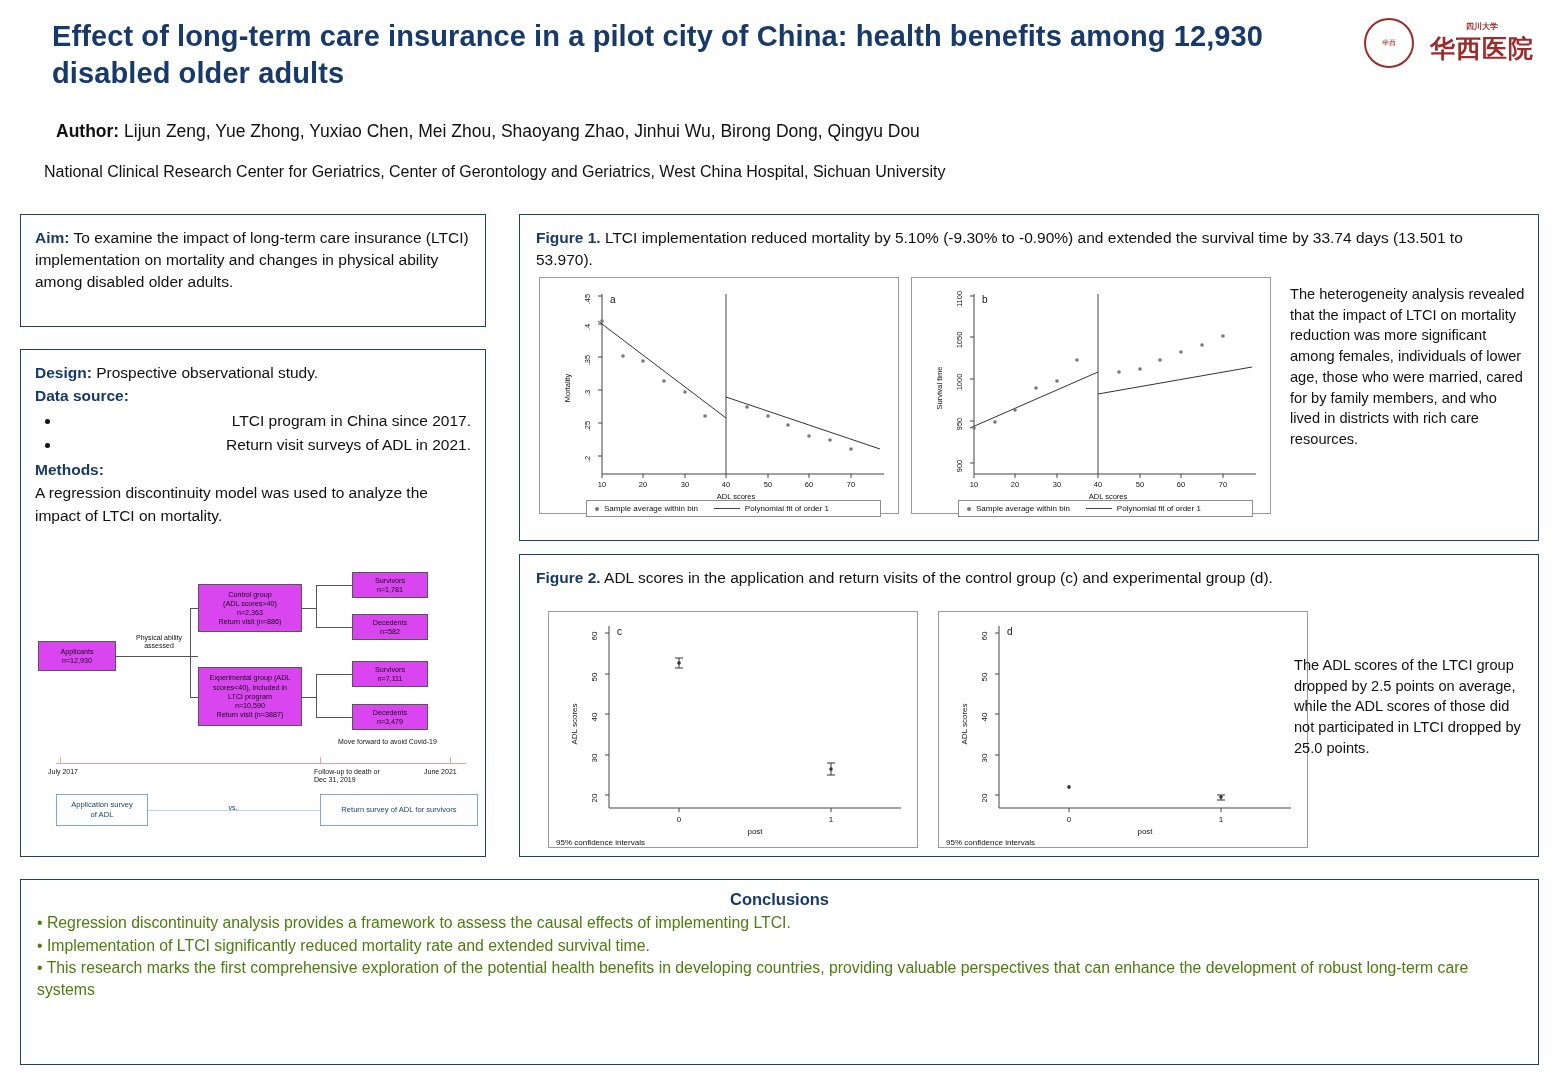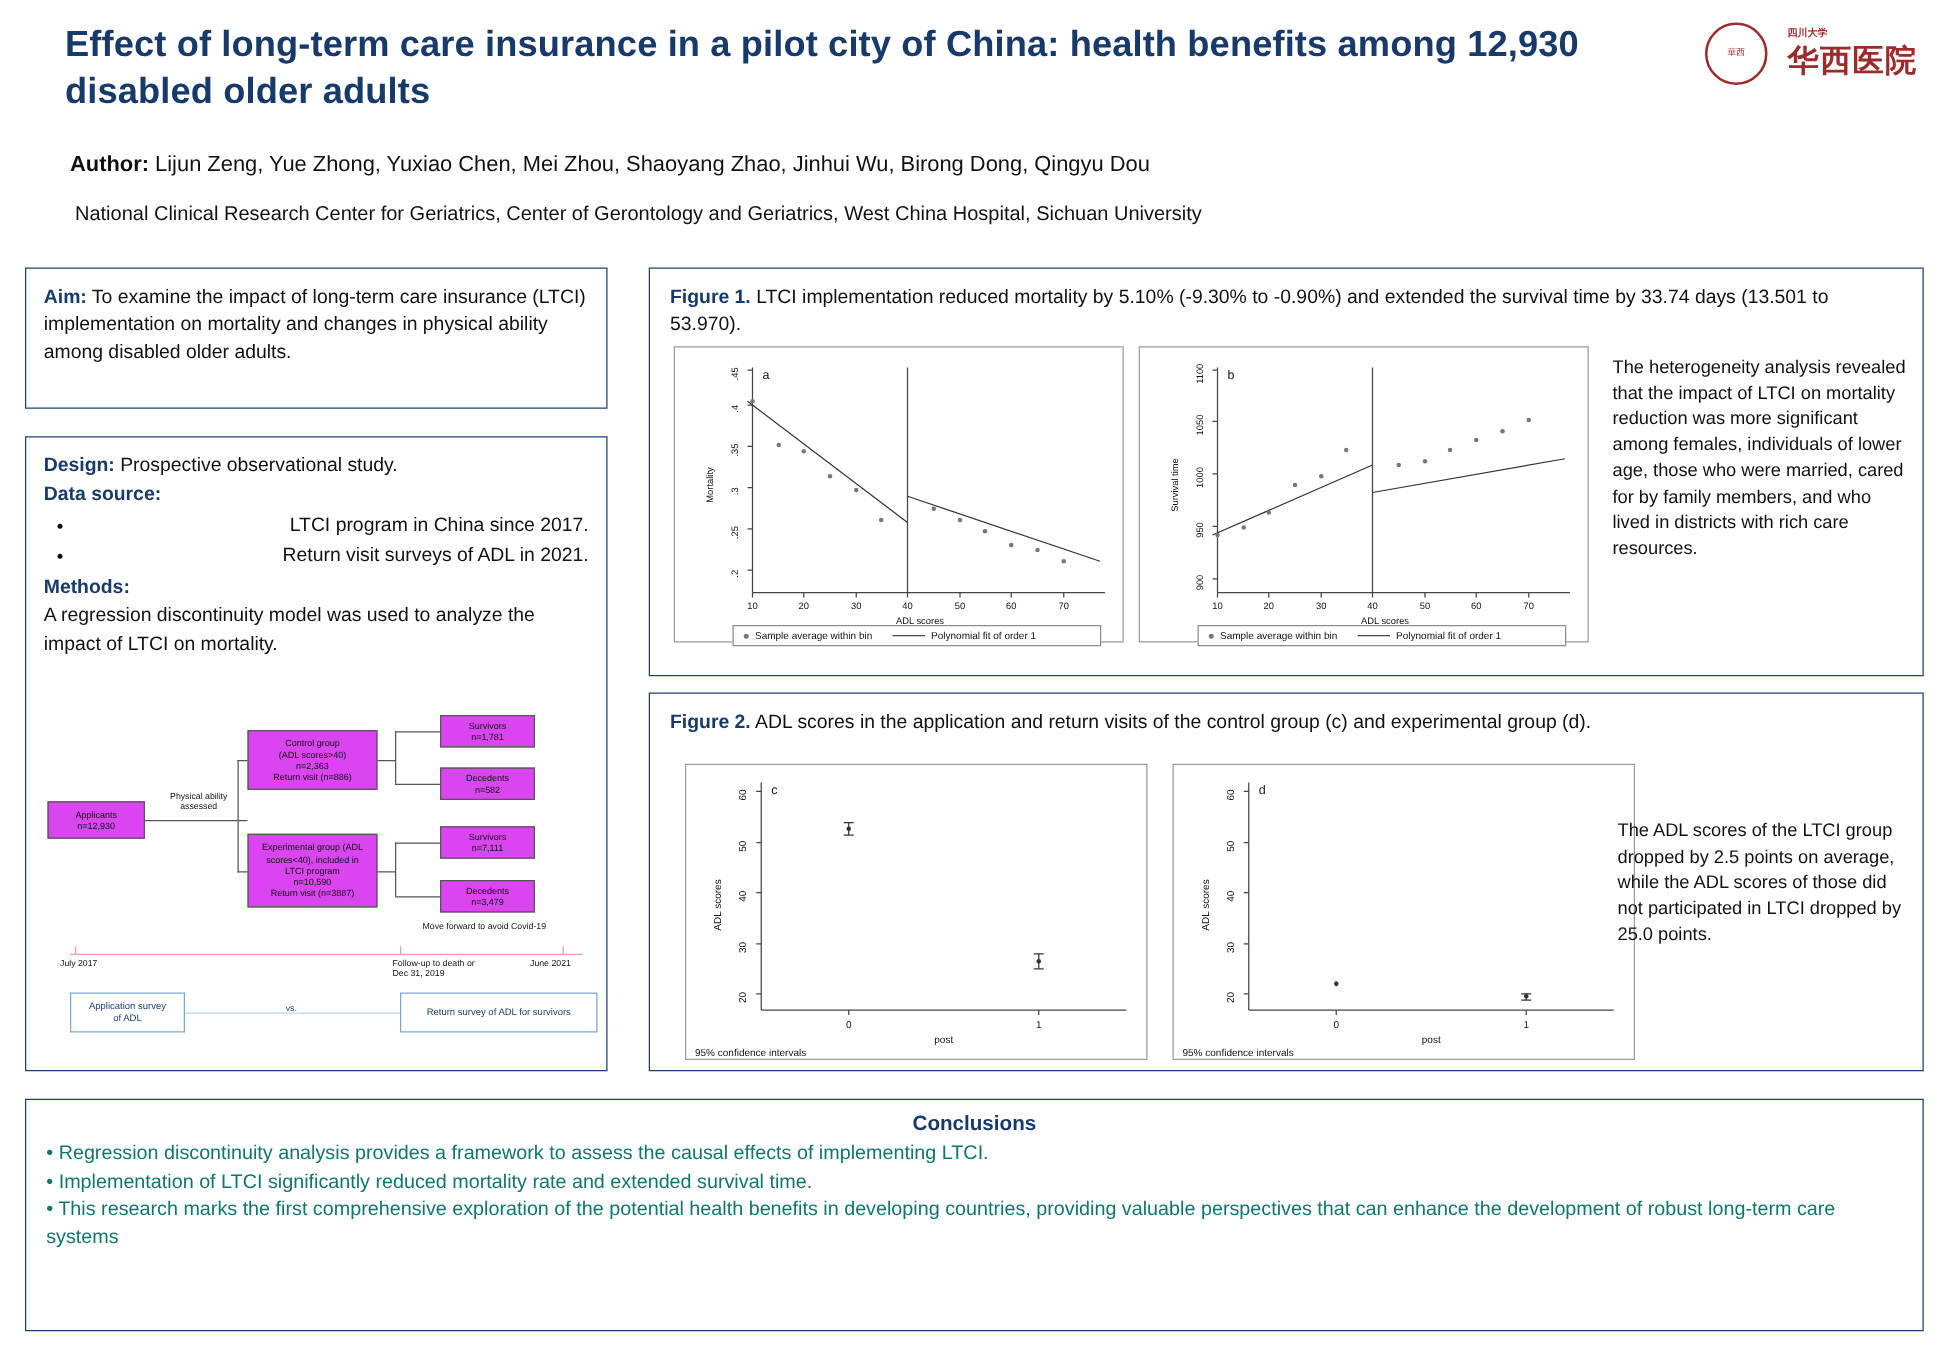--- a/index.html
+++ b/index.html
@@ -16,21 +16,21 @@
     position:absolute;left:52px;top:18px;width:1270px;
     font-size:29px;line-height:1.28;font-weight:bold;color:#173a6b;
     letter-spacing:.1px;
   }
   .authors-line{
     position:absolute;left:56px;top:121px;width:1290px;
     font-size:17.5px;color:#111;
   }
   .authors-line b{font-weight:bold;}
   .affil-line{
-    position:absolute;left:60px;top:163px;width:1300px;
+    position:absolute;left:44px;top:163px;width:1300px;
     font-size:16px;color:#111;
   }
   .logos{
     position:absolute;right:26px;top:12px;width:210px;height:62px;
     display:flex;align-items:center;justify-content:flex-end;gap:12px;
   }
   .logo-badge{
     width:58px;height:52px;border-radius:4px;
     display:flex;align-items:center;justify-content:center;
     position:relative;
@@ -61,21 +61,21 @@
   .aim-text{font-size:15.5px;line-height:1.43;color:#111;}
   .design-text{font-size:15.5px;line-height:1.48;color:#111;}
   .design-text ul{margin:2px 0 2px 0;padding-left:26px;text-align:right;}
   .design-text li{margin:1px 0;}
   .fig-cap{font-size:15.5px;line-height:1.4;color:#111;}
   .fig-cap .lbl{color:#173a6b;}
 
   .concl-title{
     text-align:center;font-weight:bold;color:#173a6b;font-size:16.5px;margin-bottom:3px;
   }
-  .concl-list{font-size:15.8px;line-height:1.37;color:#0f766e;}
+  .concl-list{font-size:15.8px;line-height:1.37;color:#4d7c0f;}
   .concl-list div{margin:0 0 1px 0;}
 
   
   .flow{
     position:absolute;left:20px;top:566px;width:466px;height:290px;
   }
   .fnode{
     position:absolute;border:1px solid #555;background:#d946ef;
     font-size:7.2px;line-height:1.28;text-align:center;color:#111;
     display:flex;align-items:center;justify-content:center;
@@ -119,21 +119,21 @@
   <b>Author:</b>
   <span>Lijun Zeng, Yue Zhong, Yuxiao Chen, Mei Zhou, Shaoyang Zhao, Jinhui Wu, Birong Dong, Qingyu Dou</span>
 </div>
 <div class="affil-line">National Clinical Research Center for Geriatrics, Center of Gerontology and Geriatrics, West China Hospital, Sichuan University</div>
 
 <div class="logos">
   <div class="logo-badge">
     <div class="ring">華西</div>
   </div>
   <div class="logo-cn">
-    <span style="display:block;font-size:8px;text-align:left;letter-spacing:0;font-family:Liberation Mono, monospace;">四川大学</span>
+    <span style="display:block;font-size:8px;text-align:center;letter-spacing:0;font-family:Liberation Mono, monospace;">四川大学</span>
     <span>华西医院</span>
   </div>
 </div>
 
 <div class="box aim-box">
   <div class="aim-text">
     <span class="lbl">Aim:</span><span> To examine the impact of long-term care insurance (LTCI) implementation on mortality and changes in physical ability among disabled older adults.</span>
   </div>
 </div>
 

